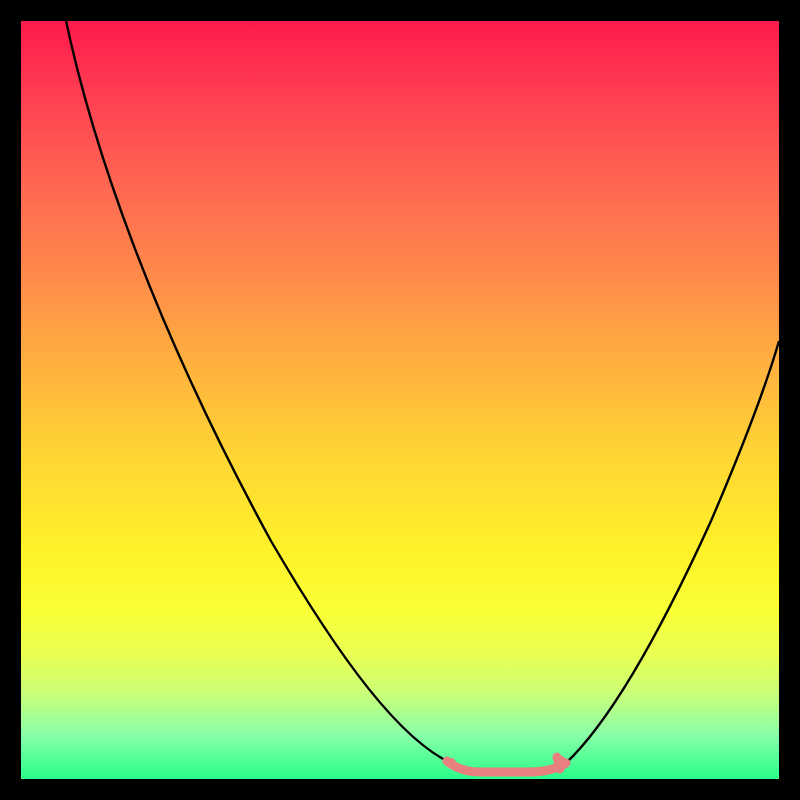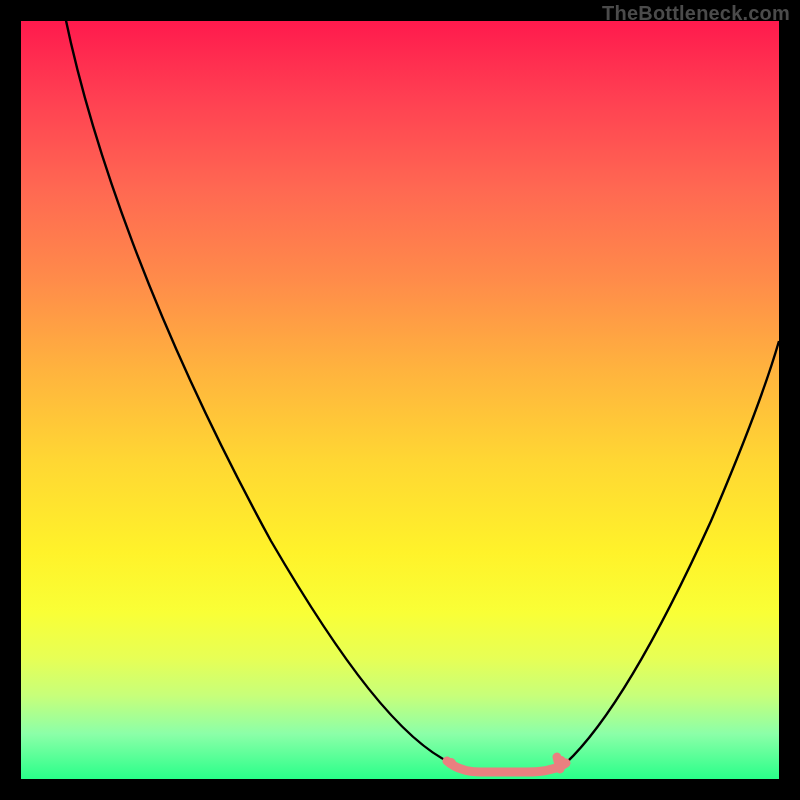--- a/index.html
+++ b/index.html
@@ -76,14 +76,13 @@
     <path d="M 426 740
              C 435 748, 445 751, 460 751
              L 505 751
              C 522 751, 535 749, 545 742
              M 536 736 L 539 748" fill="none" stroke="#e98080" stroke-width="9" stroke-linecap="round"></path>
 
     <circle cx="430" cy="742" r="5" fill="#e98080"></circle>
     <circle cx="540" cy="740" r="5" fill="#e98080"></circle>
   </svg>
 
-  <div class="watermark">TheBottleneck.com</div>
 </div>
 
 </body></html>

